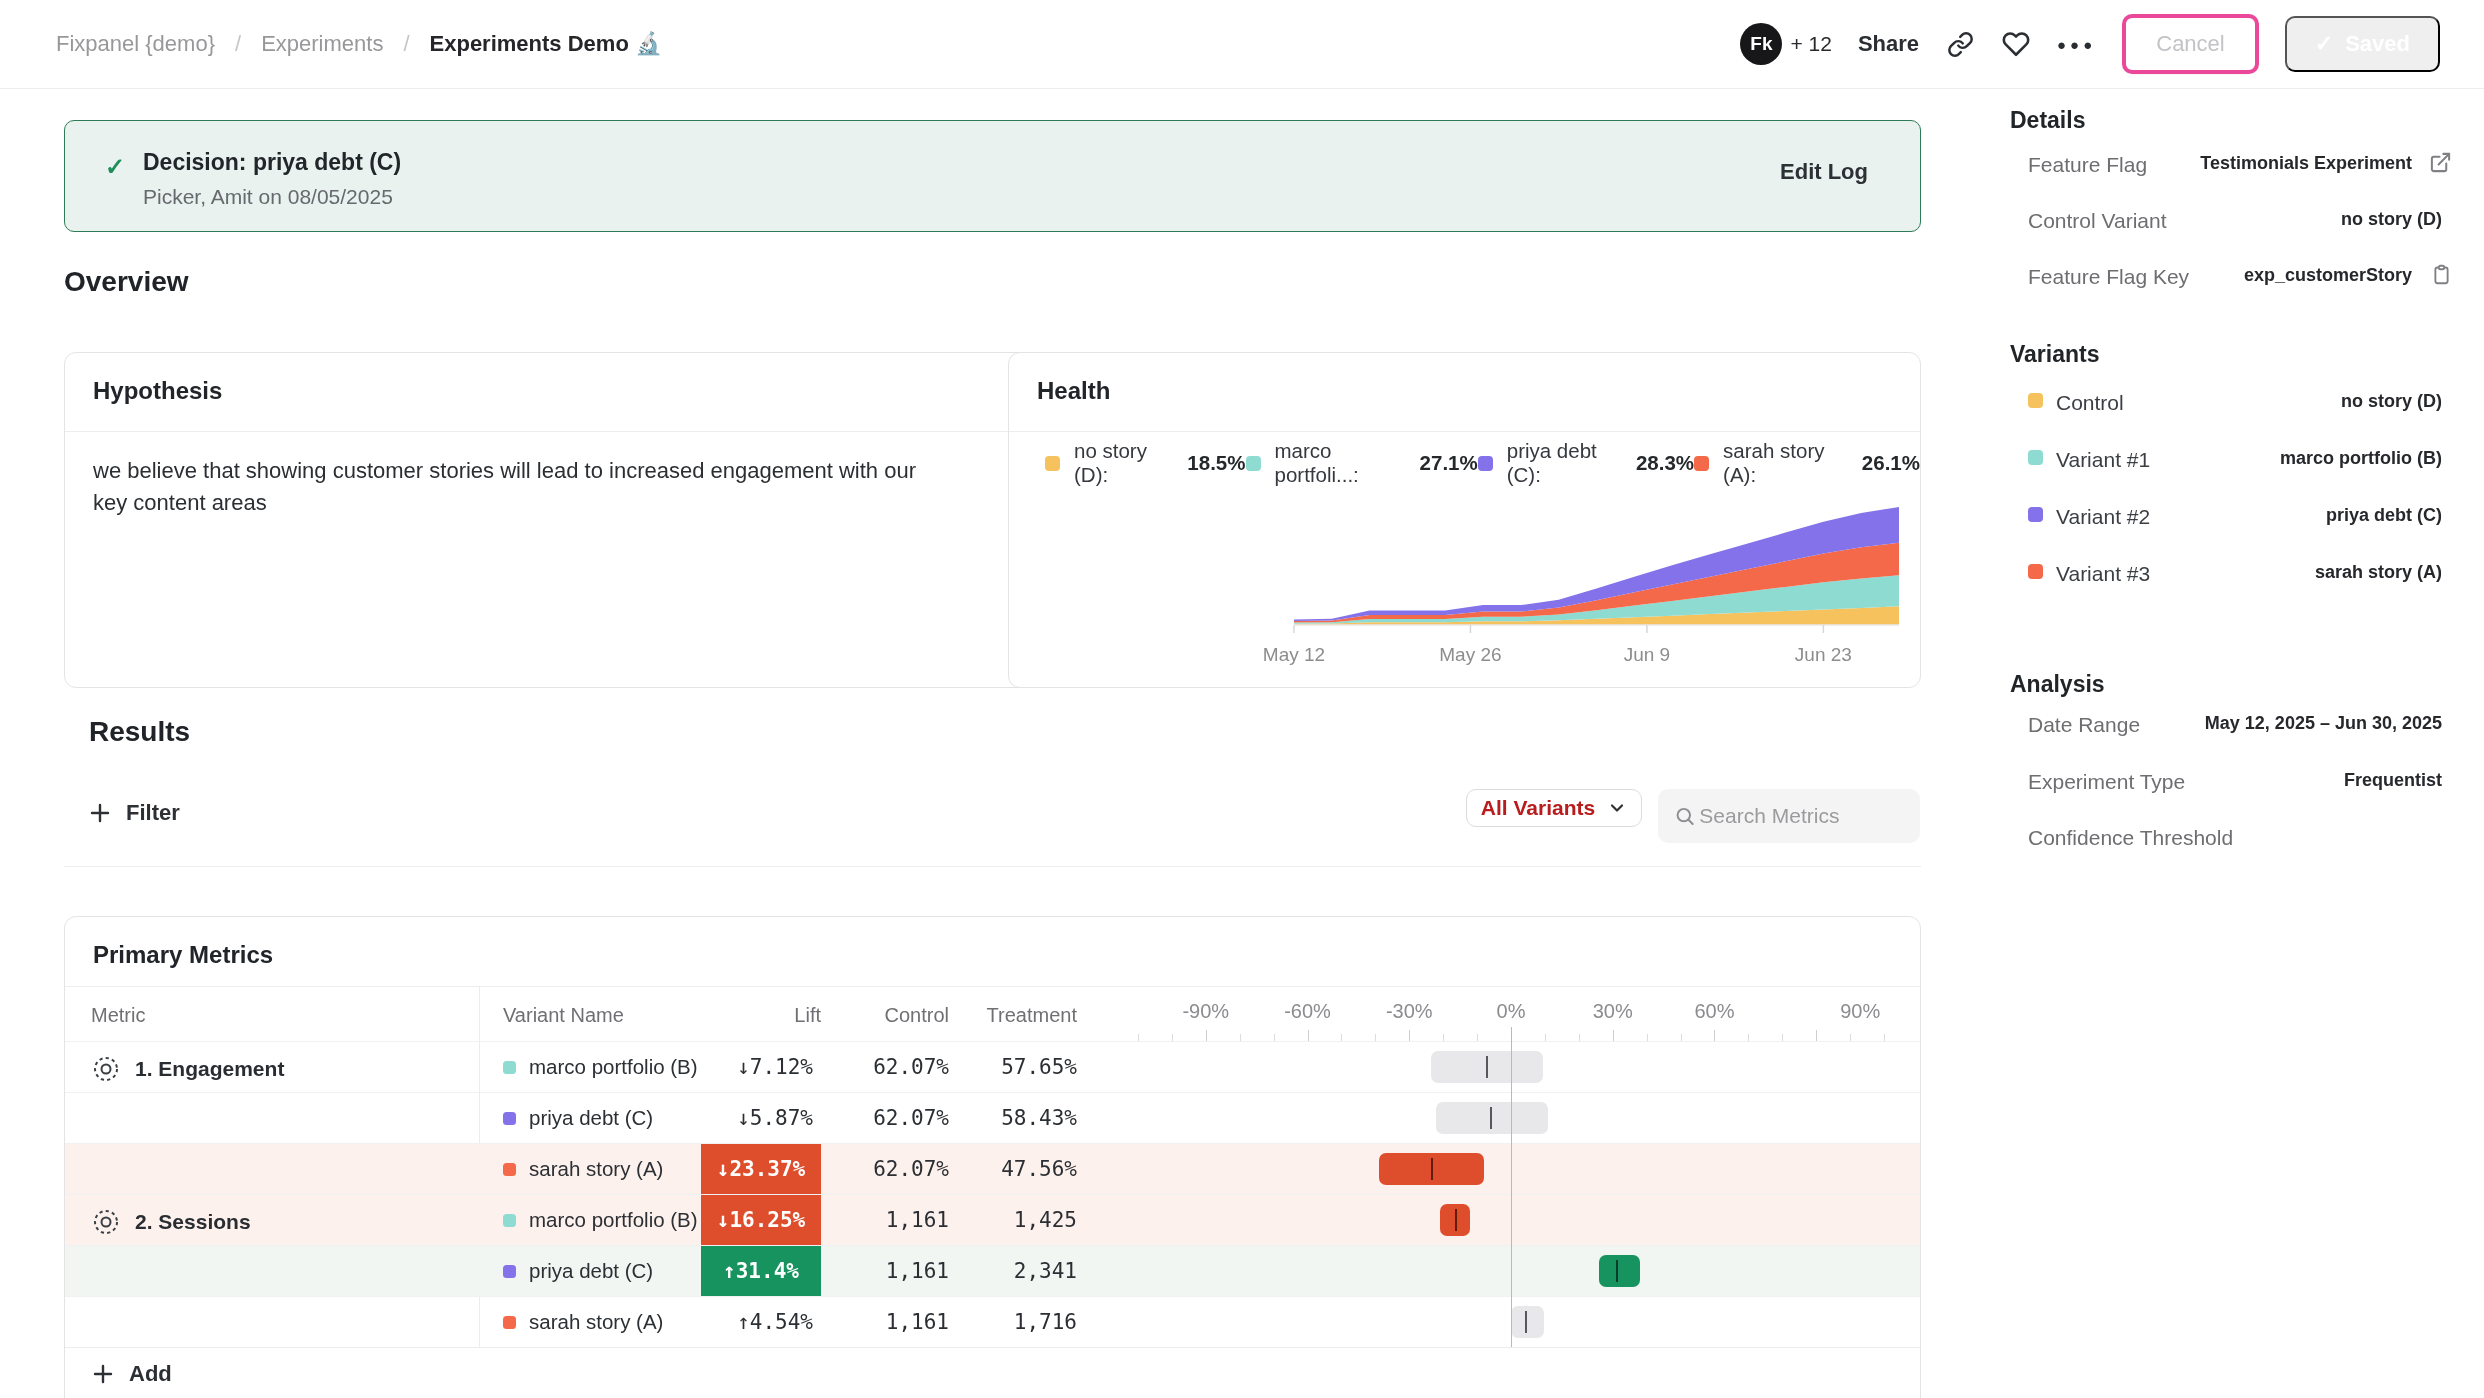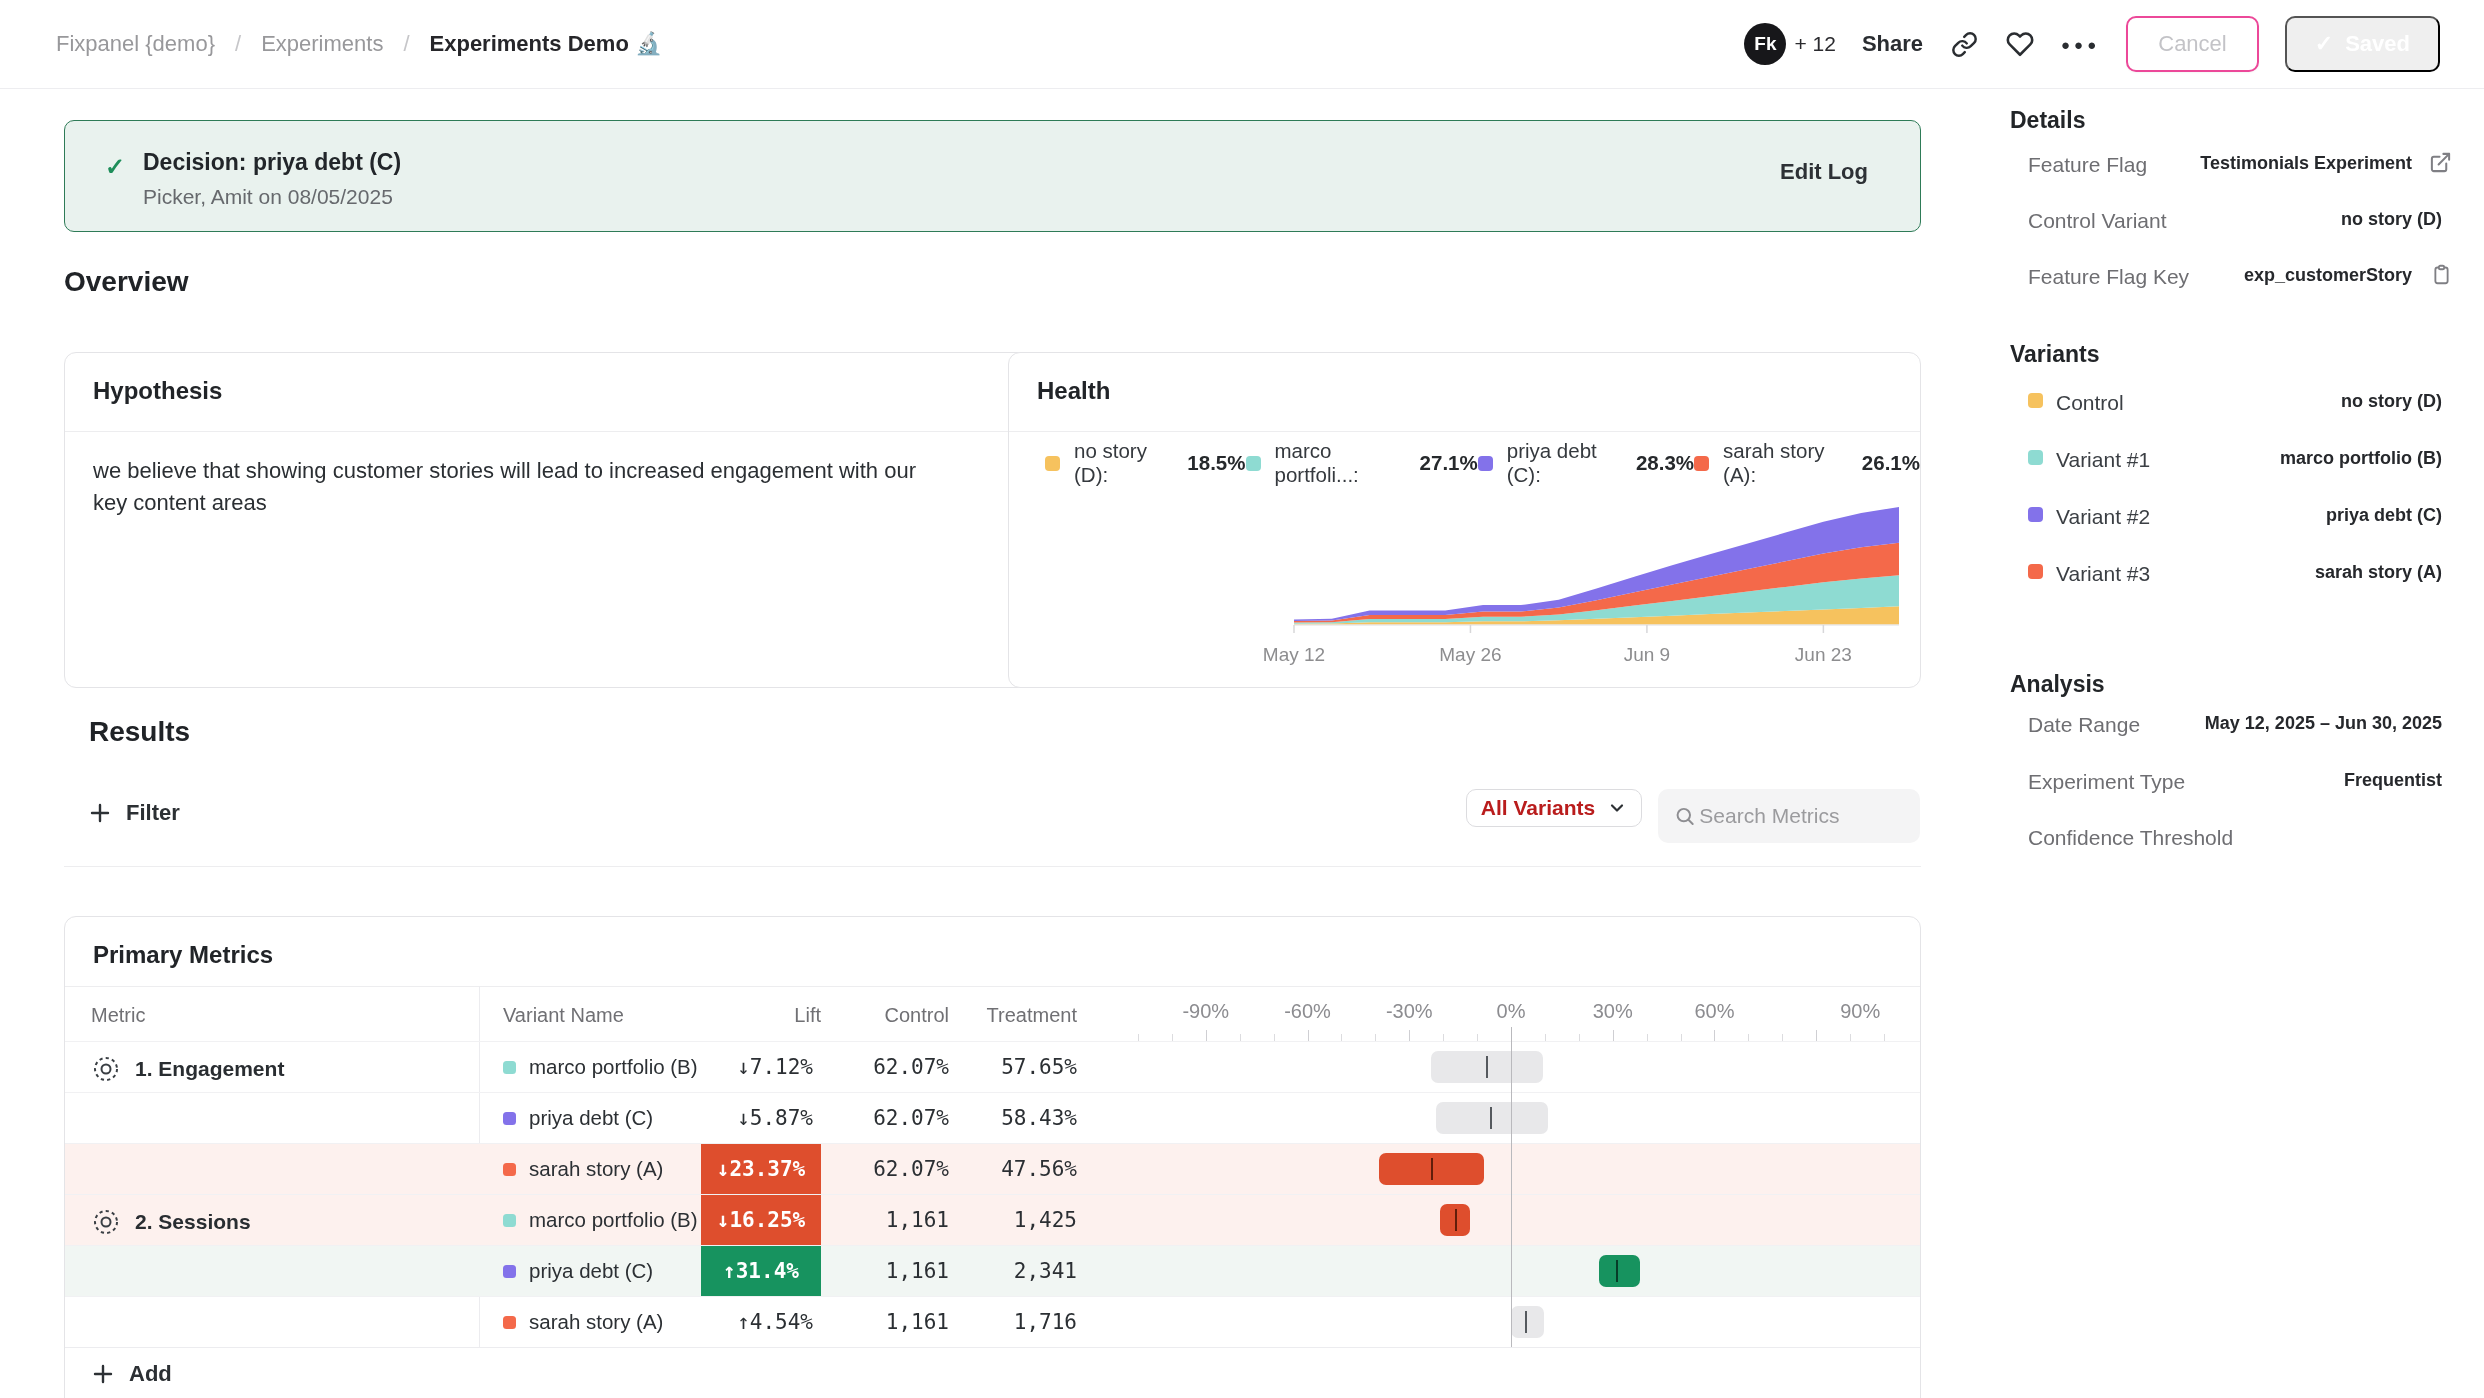--- a/index.html
+++ b/index.html
@@ -16,21 +16,21 @@
   .crumb { color:#98989b; cursor:pointer; }
   .crumb-sep { color:#c6c6c9; }
   .crumb.current { color:#26262a; font-weight:700; }
   .top-right { display:flex; align-items:center; gap:26px; }
   .avatar { width:42px; height:42px; border-radius:50%; background:#17171a; color:#fff;
     display:flex; align-items:center; justify-content:center; font-weight:700; font-size:19px; }
   .collab { font-size:21px; color:#2a2a2e; }
   .share { font-size:22px; font-weight:600; color:#2a2d31; cursor:pointer; }
   .icon-btn { width:30px; height:30px; display:flex; align-items:center; justify-content:center; cursor:pointer; }
   .dots { font-size:15px; letter-spacing:4px; color:#2a2d31; cursor:pointer; }
-  .btn-cancel { padding:13px 30px; border-radius:10px; background:#fff; border:2px solid #ec4899;
+  .btn-cancel { padding:13px 30px; border-radius:10px; background:#fff; border:4px solid #ec4899;
     box-shadow:0 1px 2px rgba(0,0,0,.04); color:#c3c3c7; font-size:22px; cursor:pointer; }
   .btn-saved { display:flex; align-items:center; gap:12px; padding:13px 28px; border-radius:10px;
     color:#fff; font-size:22px; font-weight:600; cursor:pointer; }
   
   .banner { position:absolute; top:120px; left:64px; width:1857px; height:112px;
     background:#e9f2ee; border:1px solid #2e7b57; border-radius:10px; }
   .banner-check { position:absolute; left:40px; top:32px; color:#1e8e5a; font-size:24px; font-weight:700; }
   .banner-title { position:absolute; left:78px; top:28px; font-size:23px; font-weight:700; color:#22262a; }
   .banner-sub { position:absolute; left:78px; top:64px; font-size:21px; color:#66696d; }
   .banner-edit { position:absolute; right:52px; top:38px; font-size:22px; font-weight:600; color:#2d3135; cursor:pointer; }

